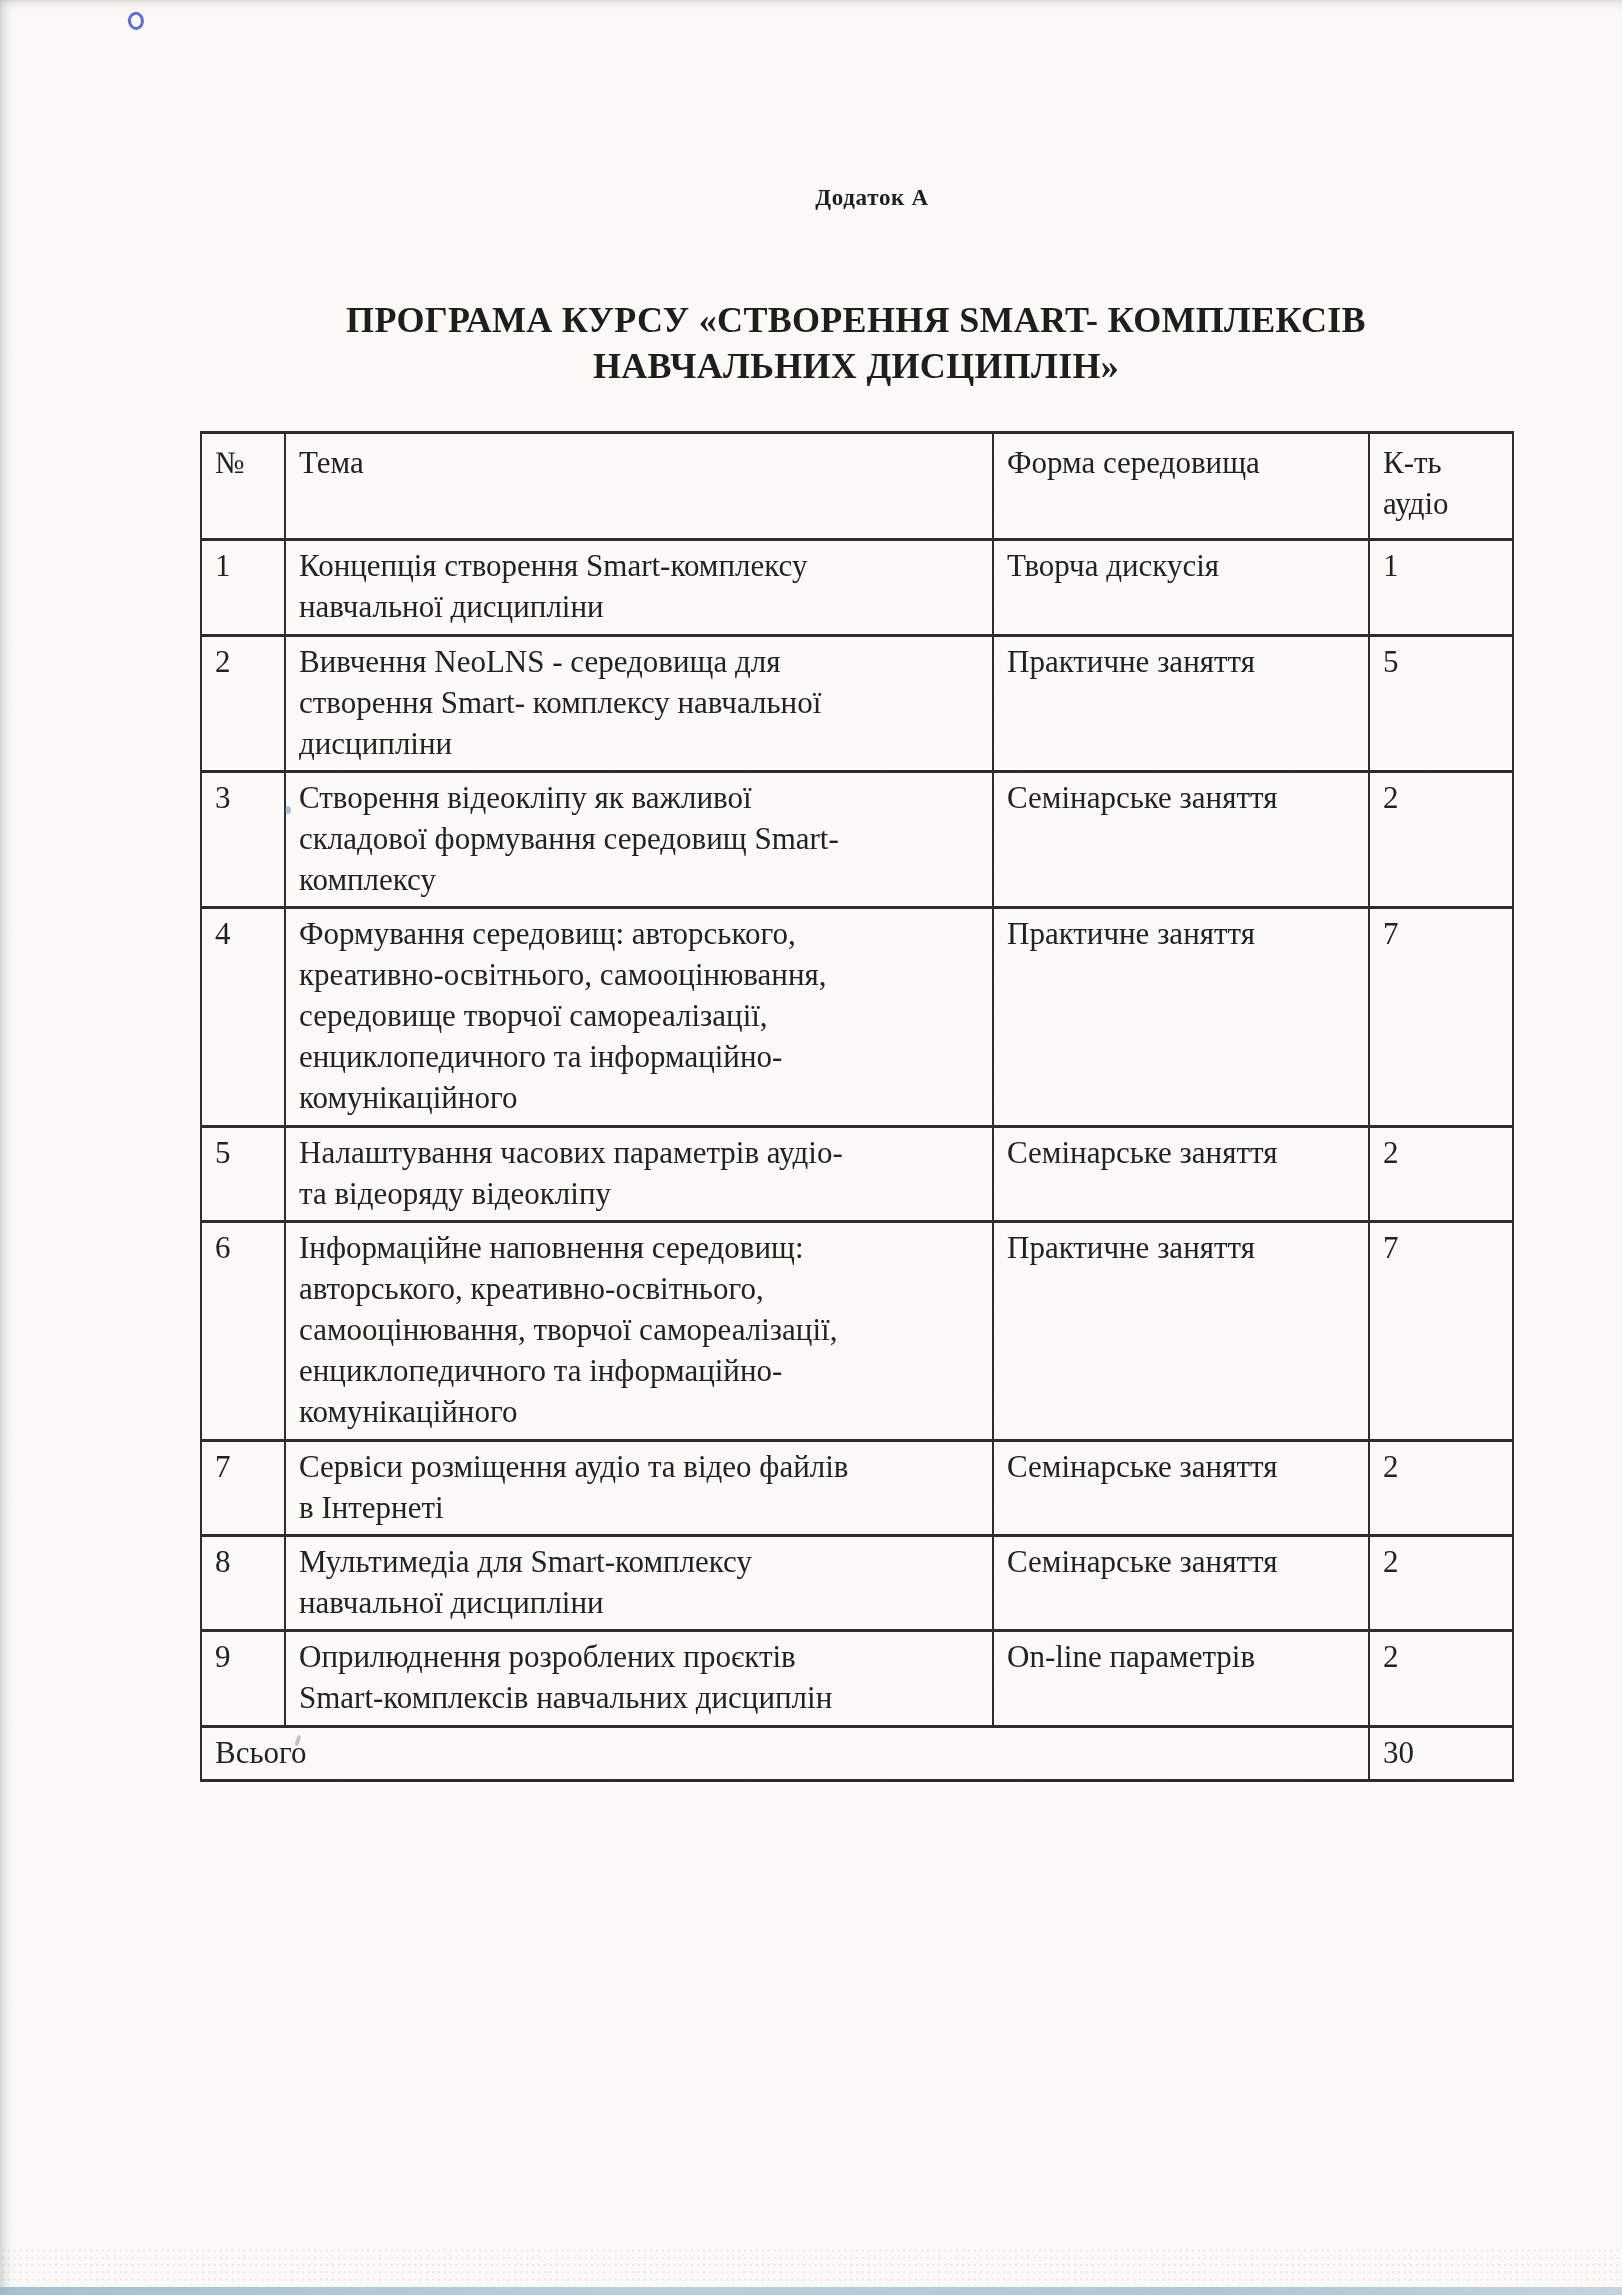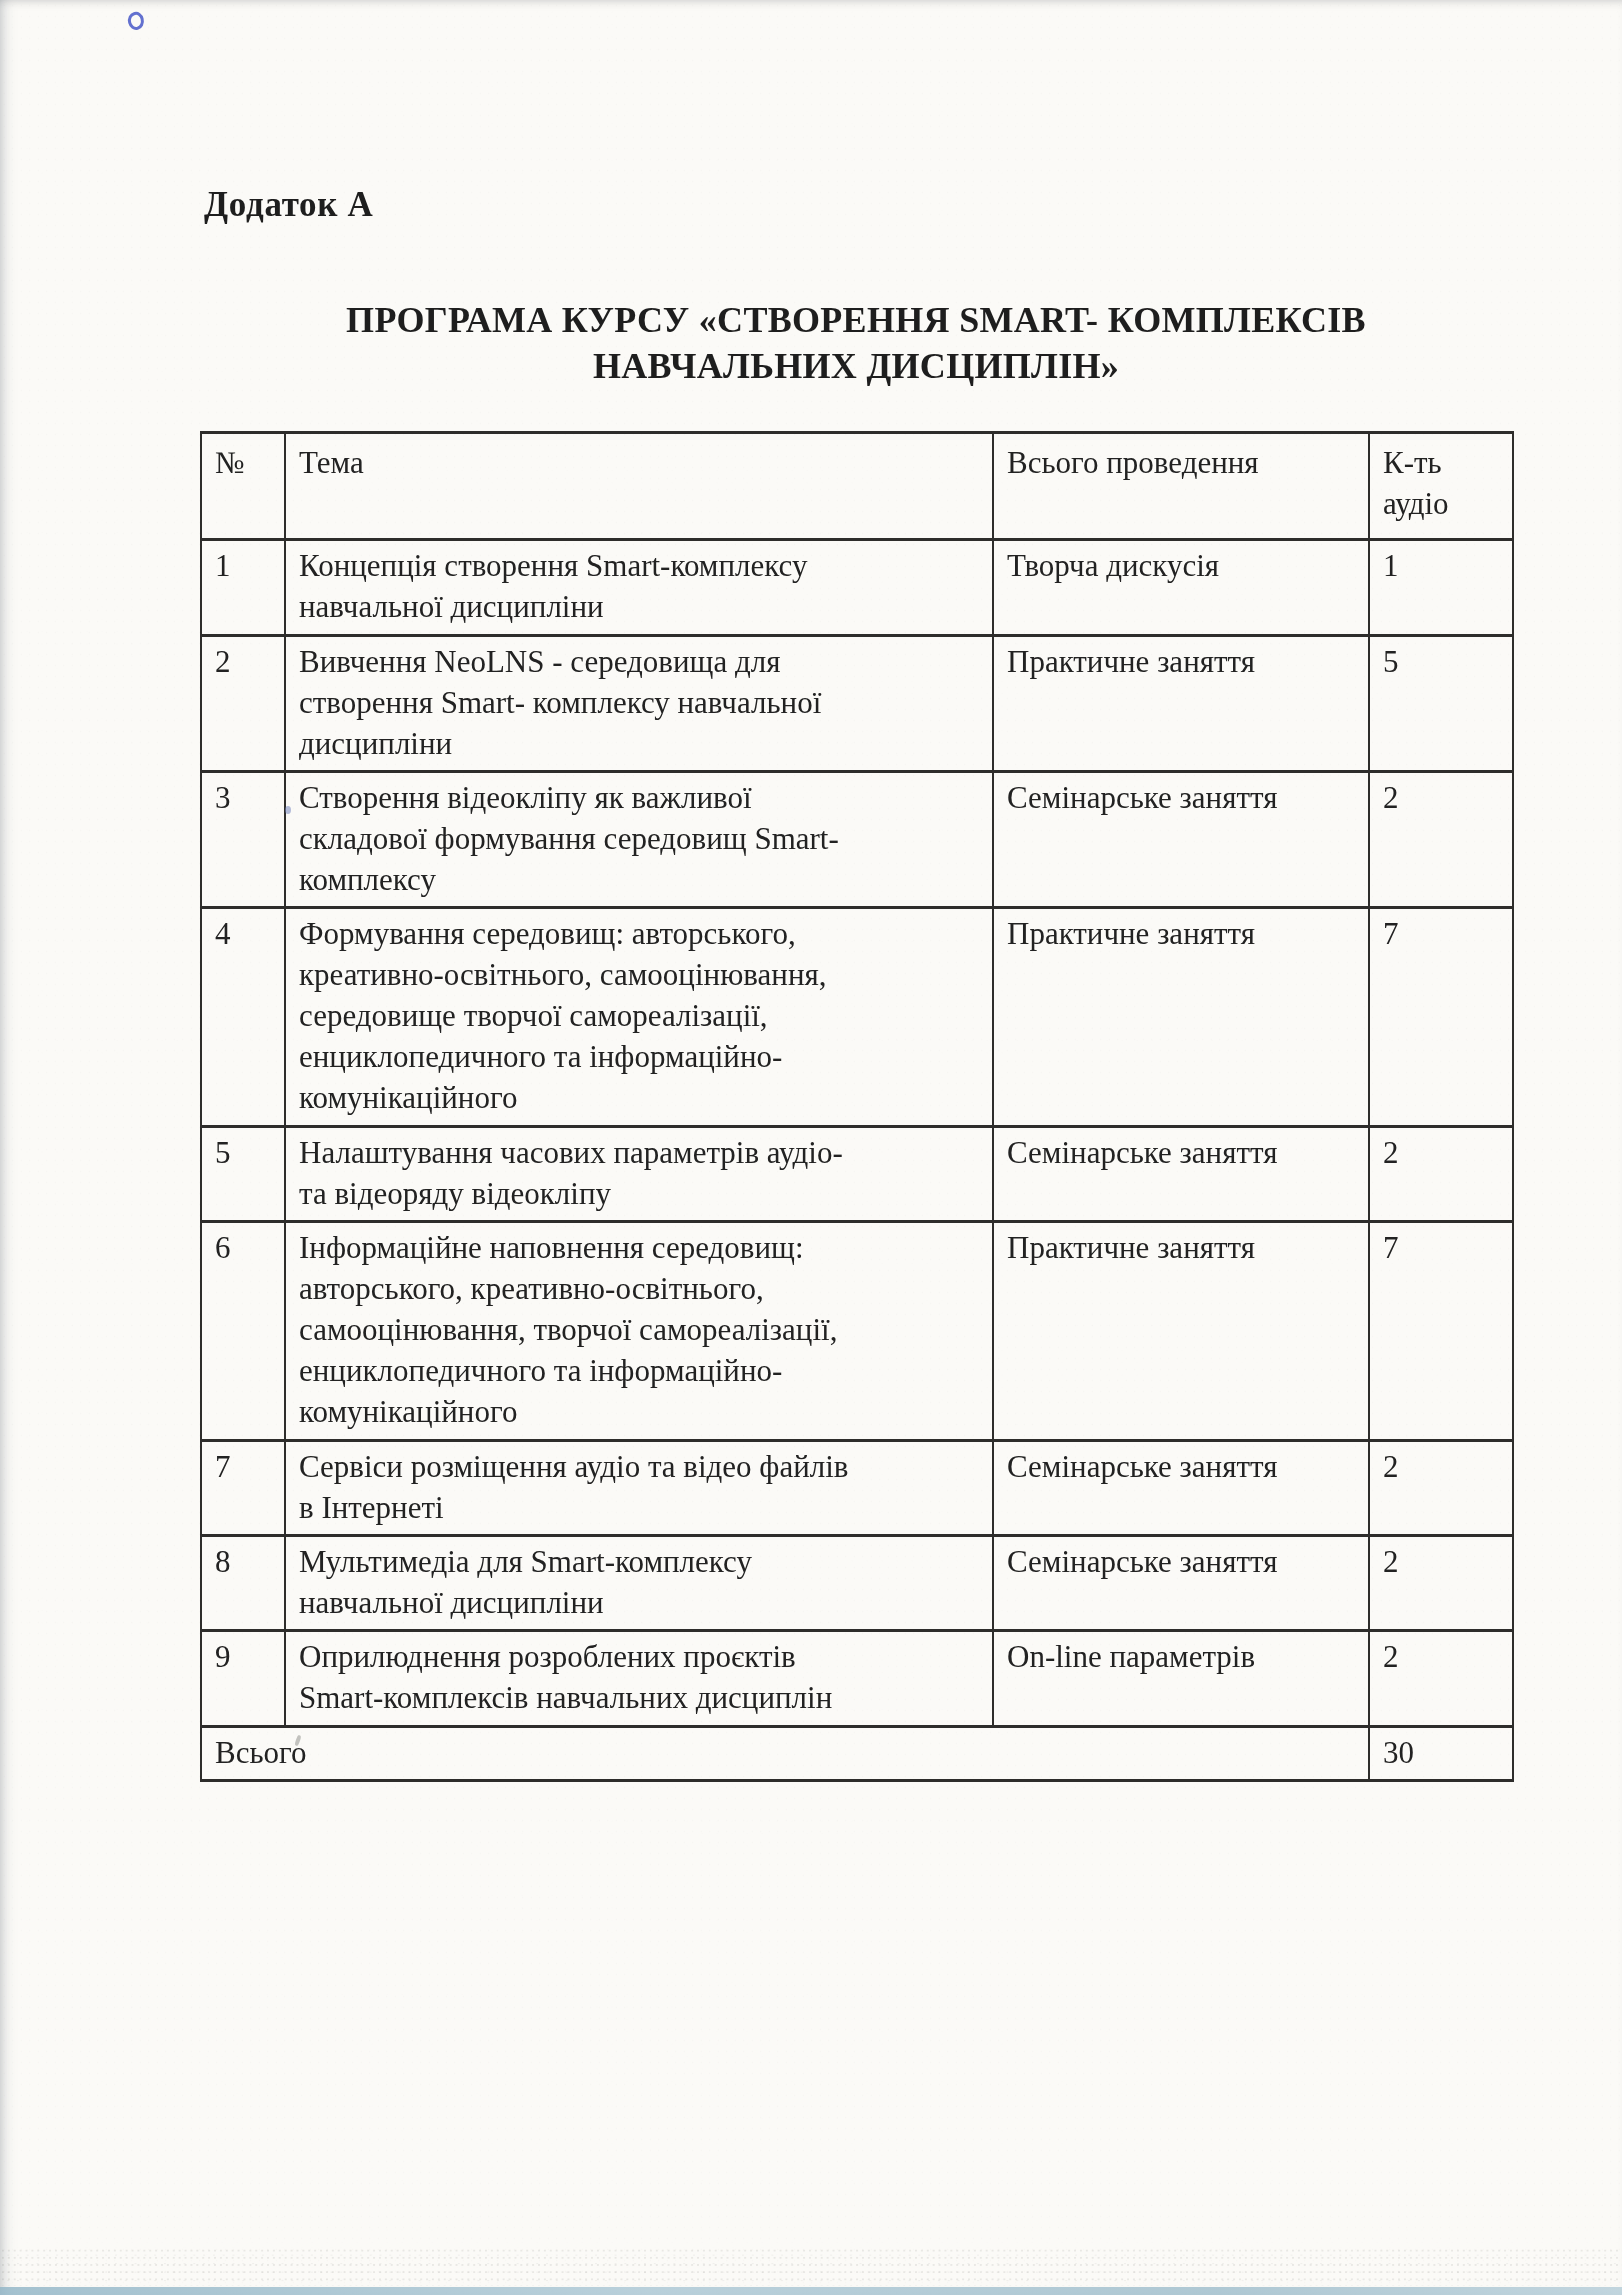--- a/index.html
+++ b/index.html
@@ -40,24 +40,24 @@
     height: 12.4px;
     border: 3.3px solid #4858c8;
     border-radius: 50% 46% 52% 48%;
     transform: rotate(-14deg);
     opacity: 0.85;
   }
 
   .appendix-label {
     position: absolute;
     top: 185px;
-    left: 4px;
-    width: 100%;
-    text-align: left;
-    font-size: 35px;
+    left: 16px;
+    width: 100%;
+    text-align: center;
+    font-size: 23px;
     font-weight: bold;
     letter-spacing: 0.7px;
   }
 
   .doc-title {
     position: absolute;
     top: 250px;
     left: 0;
     width: 100%;
     text-align: center;
@@ -168,21 +168,21 @@
     <colgroup>
       <col class="c-num">
         <col class="c-topic">
         <col class="c-form">
         <col class="c-hours">
     </colgroup>
     <thead>
       <tr>
         <th>№</th>
         <th>Тема</th>
-        <th>Всього проведення</th>
+        <th>Форма середовища</th>
         <th class="preline">К-ть
 аудіо</th>
       </tr>
     </thead>
     <tbody>
       <tr>
         <td>1</td>
         <td class="preline">Концепція створення Smart-комплексу
 навчальної дисципліни</td>
         <td>Творча дискусія</td>

